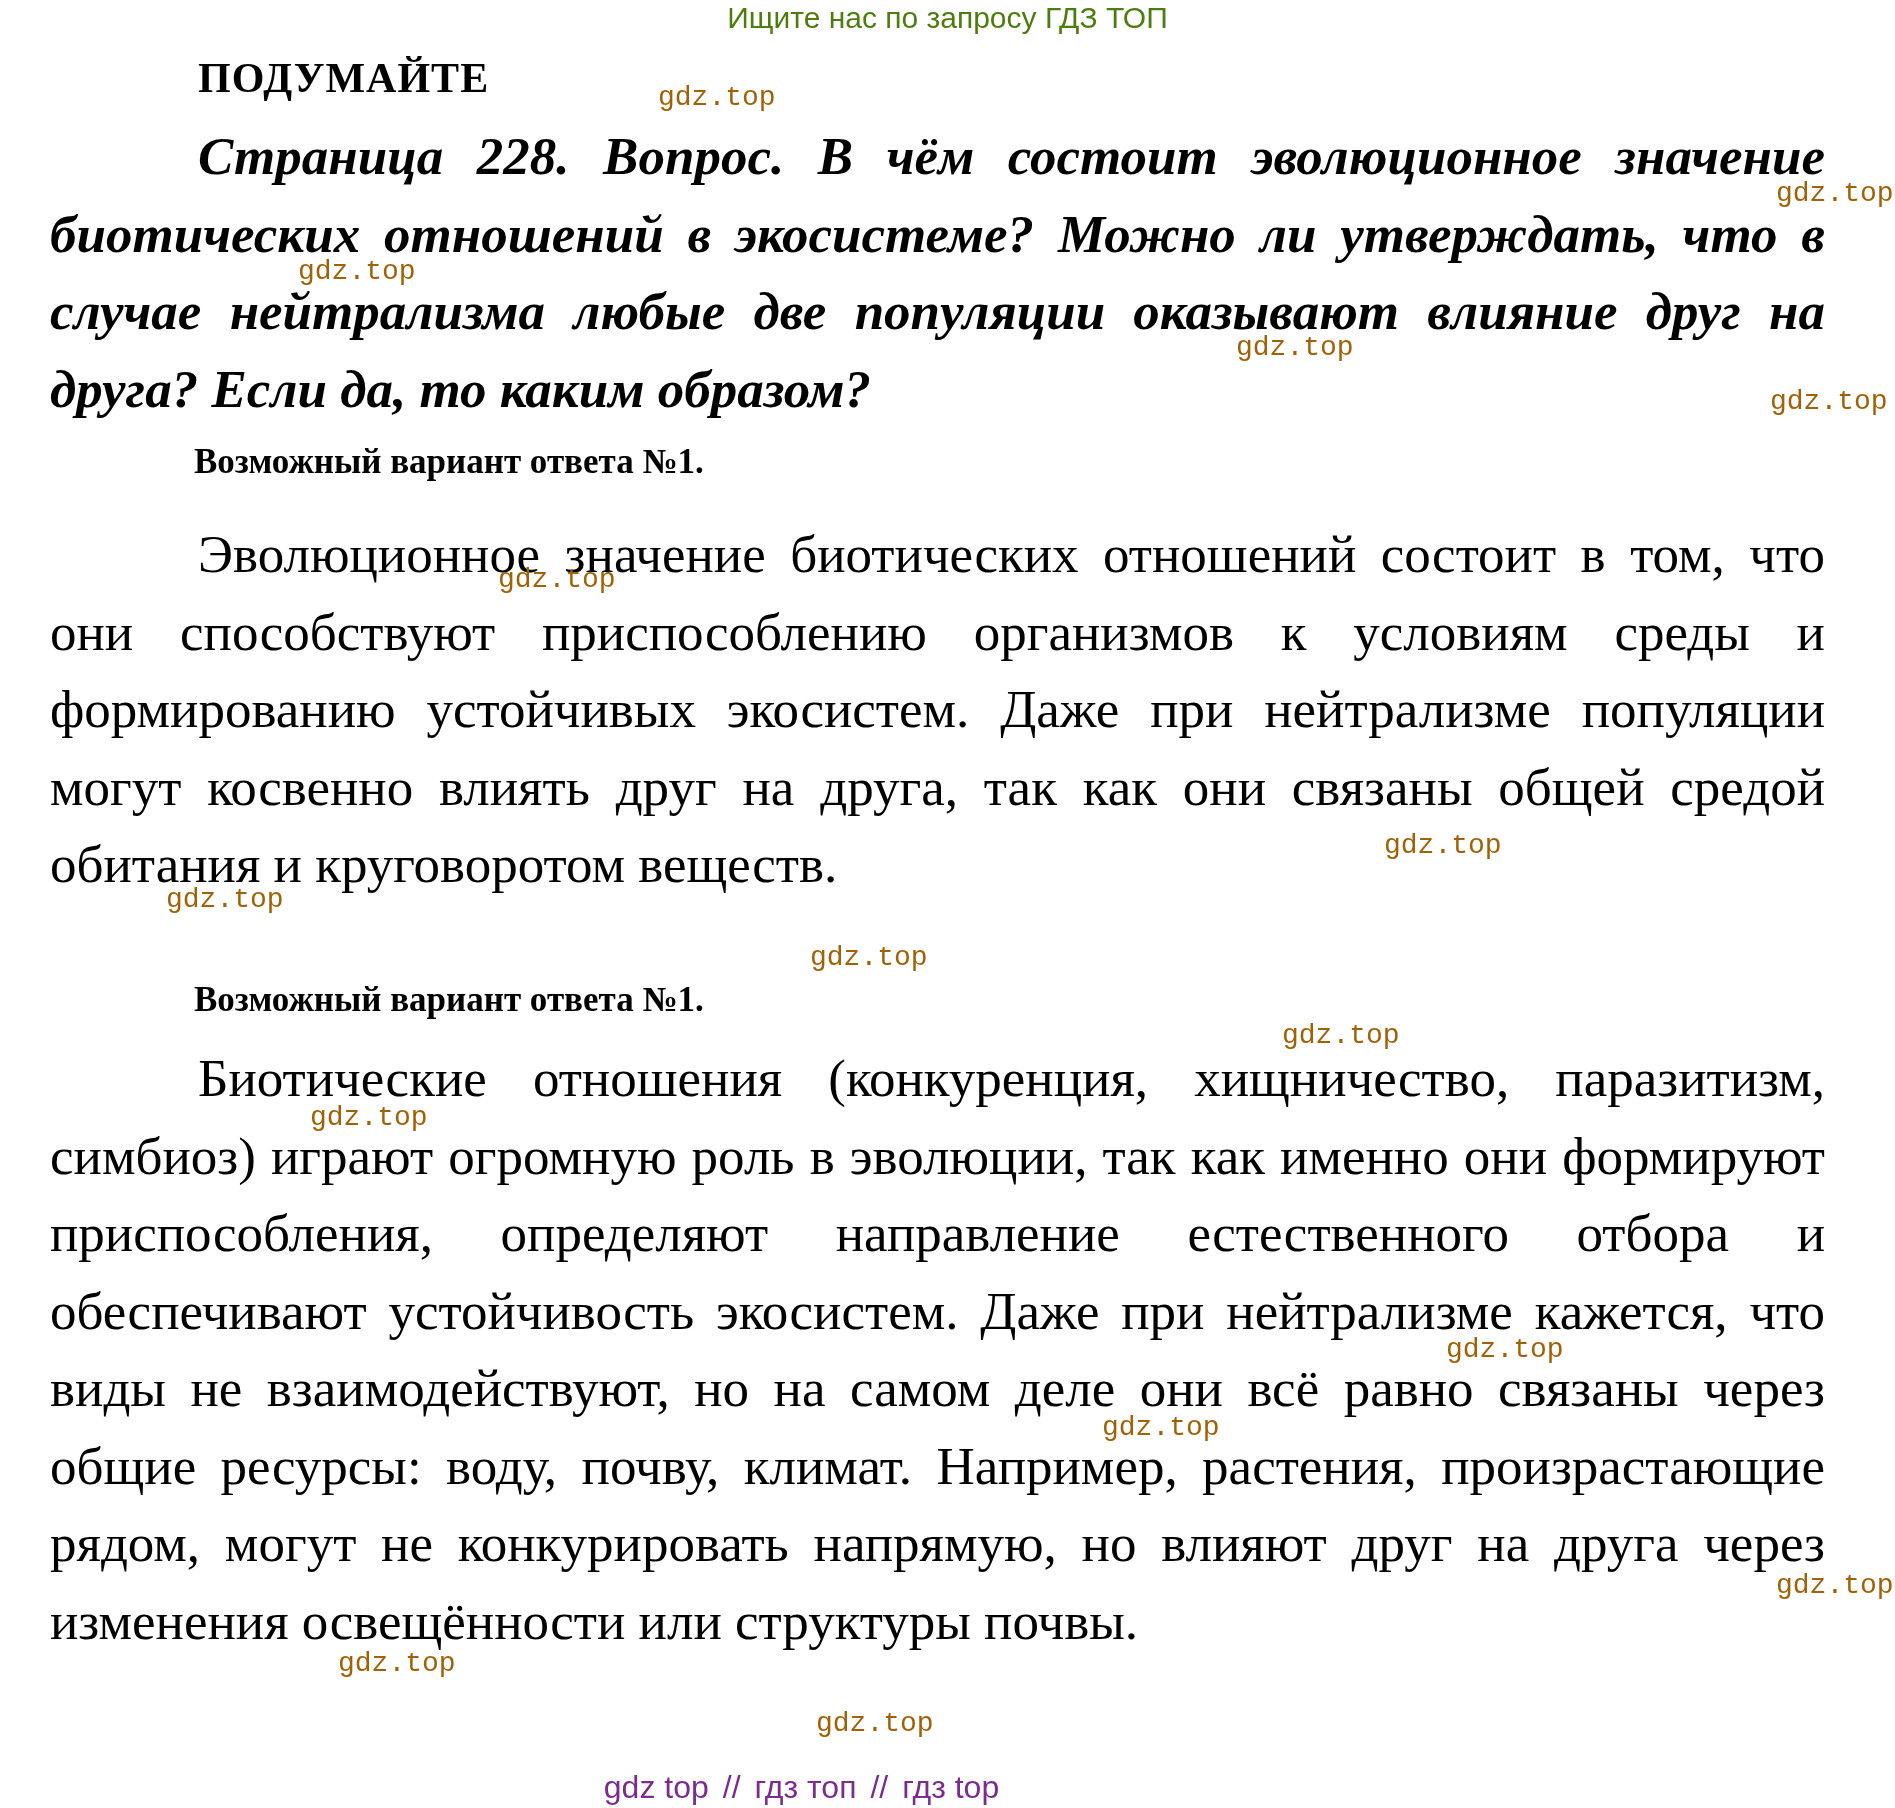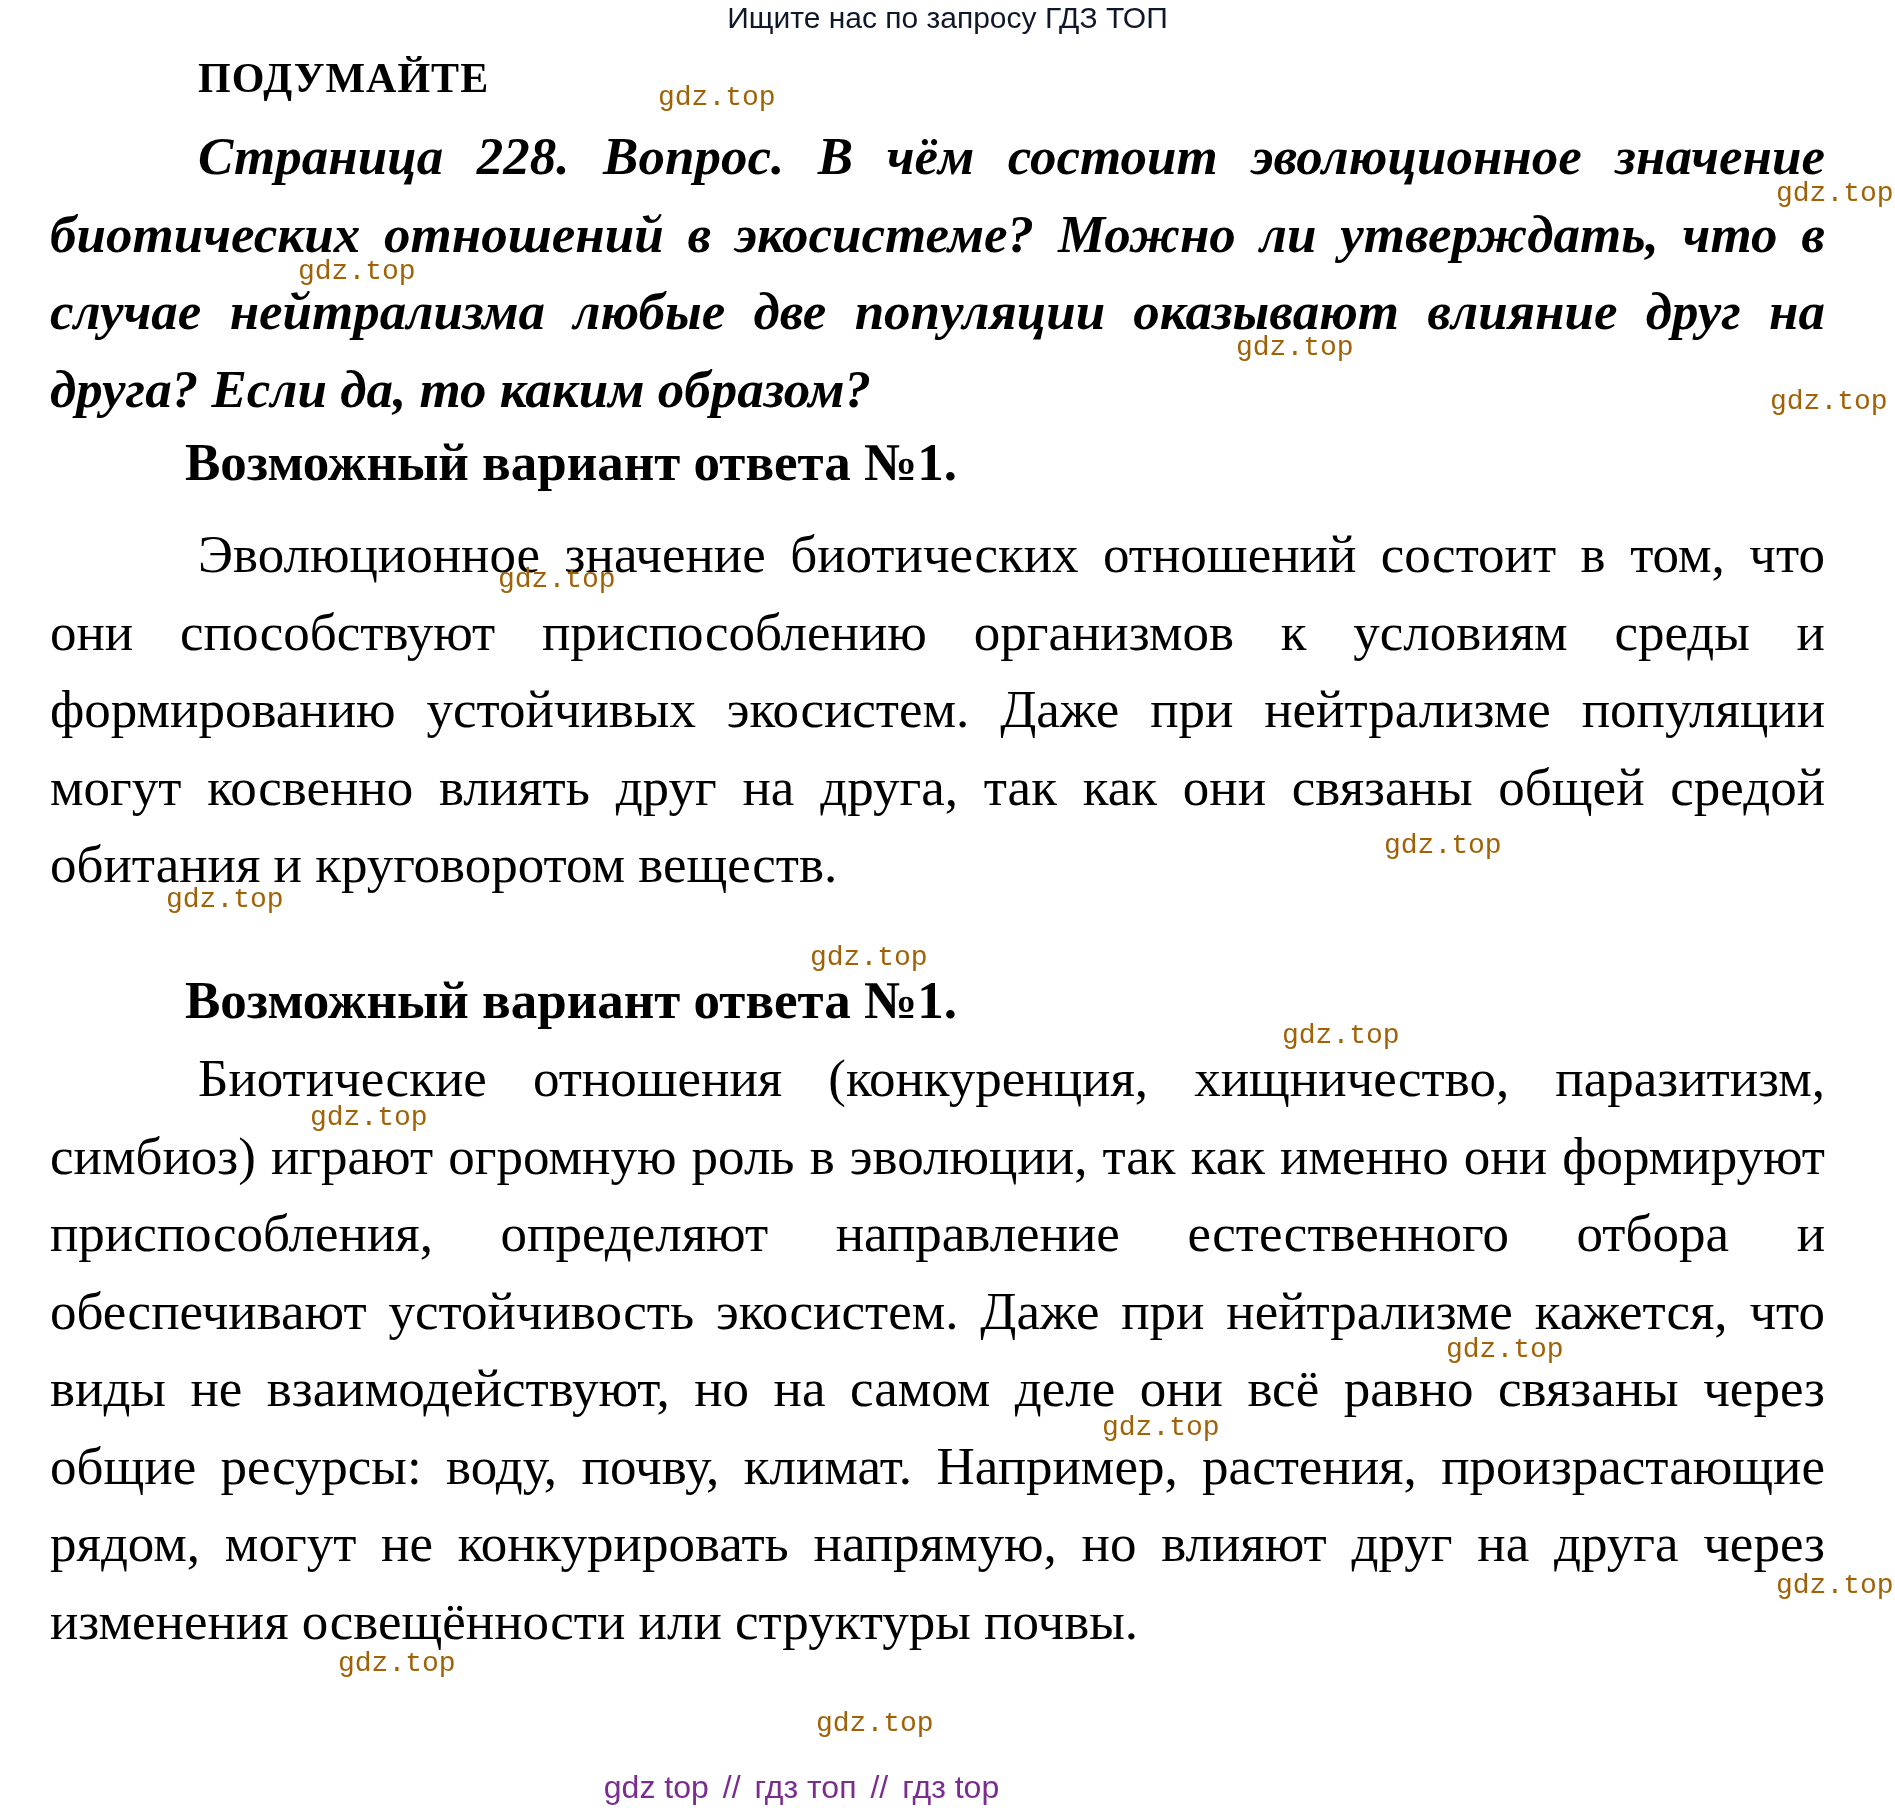--- a/index.html
+++ b/index.html
@@ -1,26 +1,26 @@
 <!DOCTYPE html>
 <html><head>
   <meta charset="utf-8">
   <style>
     html, body { margin: 0; padding: 0; background: #ffffff; }
     body { width: 1895px; height: 1808px; position: relative; overflow: hidden; color: #000; }
     .banner { position: absolute; left: 0; width: 1895px; top: 0; text-align: center;
-      font-family: "Liberation Sans", sans-serif; font-size: 30px; color: #0f172a; line-height: 36px; }
+      font-family: "Liberation Sans", sans-serif; font-size: 30px; color: #4d7c0f; line-height: 36px; }
     .title { position: absolute; left: 198px; top: 42px; font-family: "Liberation Serif", serif;
       font-weight: bold; font-size: 42px; line-height: 72px; letter-spacing: 1px; }
     .para { position: absolute; left: 50px; width: 1775px; font-family: "Liberation Serif", serif;
       font-size: 53px; line-height: 77.5px; text-align: justify; text-align-last: left; }
     .para.bold { font-weight: bold; font-style: italic; }
     .para .indent { display: inline-block; width: 148px; }
-    .heading { position: absolute; left: 185px; font-family: "Liberation Serif", serif;
-      font-weight: bold; font-size: 53px; line-height: 72px; }
+    .heading { position: absolute; left: 194px; font-family: "Liberation Serif", serif;
+      font-weight: bold; font-size: 35px; line-height: 72px; }
     .wm { position: absolute; font-family: Liberation Mono, monospace; font-size: 28px;
       color: #a16207; line-height: 32px; white-space: nowrap; }
     .footer { position: absolute; left: 0; width: 1603px; top: 1768px; text-align: center;
       font-family: "Liberation Sans", sans-serif; font-size: 32px; color: #7a2d8f; line-height: 38px; }
     .footer .sep { margin: 0 14px; }
   </style>
 </head>
 <body>
 
 <div class="banner">Ищите нас по запросу ГДЗ ТОП</div>

